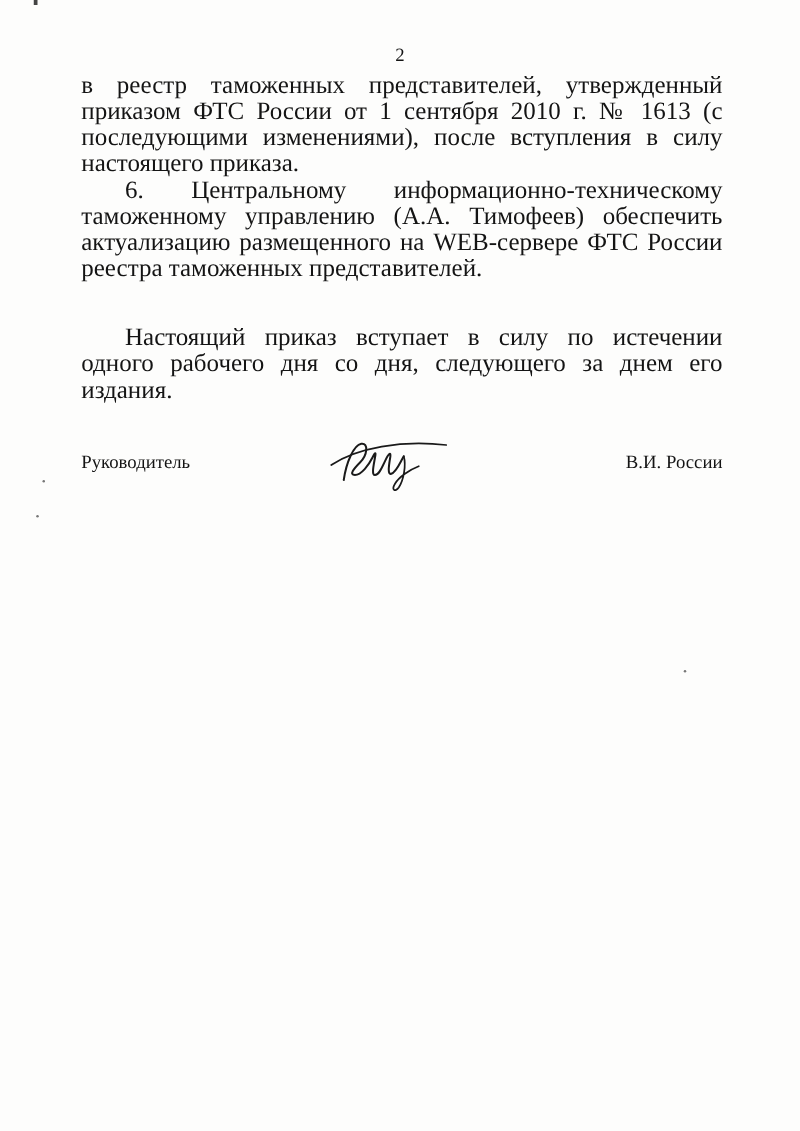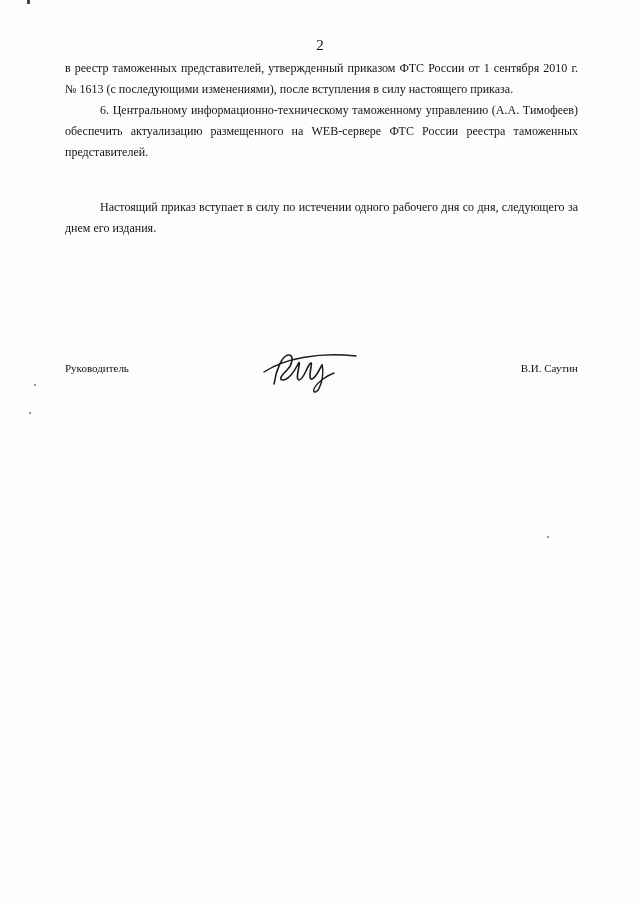--- a/index.html
+++ b/index.html
@@ -22,21 +22,21 @@
     left: 0;
     width: 640px;
     text-align: center;
     font-size: 15px;
   }
   .text-block {
     position: absolute;
     top: 58px;
     left: 65px;
     width: 513px;
-    font-size: 12px;
+    font-size: 20px;
     line-height: 21px;
     text-align: justify;
   }
   .para {
     margin: 0;
     text-indent: 35px;
   }
   .para.no-indent {
     text-indent: 0;
   }
@@ -44,21 +44,21 @@
     margin-top: 34px;
   }
   .signature-row {
     position: absolute;
     top: 352px;
     left: 65px;
     width: 513px;
     display: flex;
     justify-content: space-between;
     align-items: flex-start;
-    font-size: 11px;
+    font-size: 15px;
   }
   .signature-role {
     padding-top: 10px;
   }
   .signature-name {
     padding-top: 10px;
   }
   .signature-scribble {
     width: 110px;
     height: 55px;
@@ -102,16 +102,16 @@
 
   <div class="signature-row">
     <span class="signature-role">Руководитель</span>
 
     <svg class="signature-scribble" viewBox="0 0 110 55" fill="none" xmlns="http://www.w3.org/2000/svg">
       <path d="M14 38 C 16 24, 22 10, 28 9 C 34 8, 33 18, 27 24 C 22 29, 18 34, 23 34 C 28 34, 34 26, 37 20 C 39 16, 40 15, 39 20 C 38 26, 36 34, 39 34 C 43 34, 46 24, 49 19 C 51 16, 52 16, 51 21 C 50 27, 49 34, 52 33 C 56 32, 59 24, 62 19" stroke="#1a1a1a" stroke-width="1.6" stroke-linecap="round"></path>
       <path d="M4 26 C 25 12, 60 6, 96 10" stroke="#1a1a1a" stroke-width="1.4" stroke-linecap="round"></path>
       <path d="M62 19 C 64 26, 62 38, 58 44 C 55 48, 52 46, 55 41 C 58 36, 66 30, 74 27" stroke="#1a1a1a" stroke-width="1.4" stroke-linecap="round"></path>
     </svg>
 
-    <span class="signature-name">В.И. Саутин</span>
+    <span class="signature-name">В.И. России</span>
   </div>
 
 </div>
 
 </body></html>

